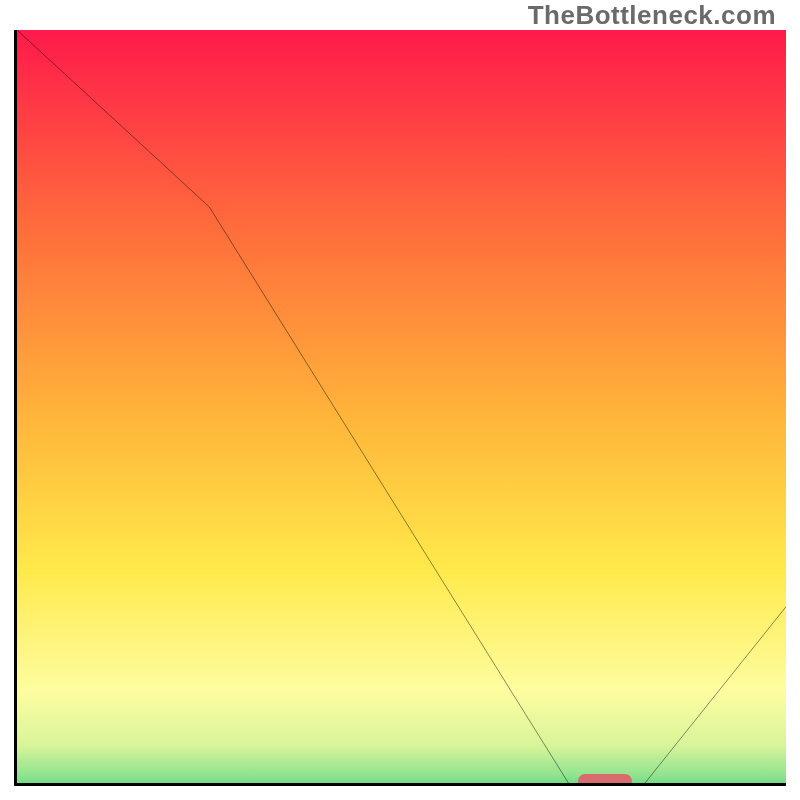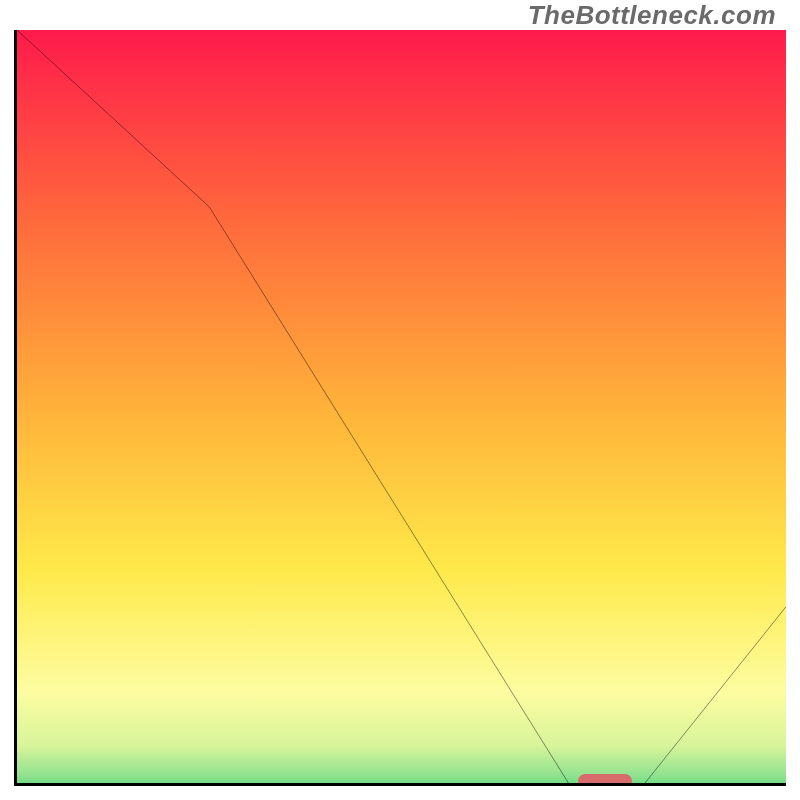--- a/index.html
+++ b/index.html
@@ -8,21 +8,20 @@
     width: 800px;
     height: 800px;
     overflow: hidden;
     font-family: Arial, Helvetica, sans-serif;
     background: #ffffff;
   }
   .stage {
     position: relative;
     width: 788px;
     height: 800px;
-    font-style: italic;
   }
   .watermark {
     position: absolute;
     top: 0px;
     right: 12px;
     font-size: 26px;
     font-weight: bold;
     color: #6a6a6a;
     letter-spacing: 0.5px;
     user-select: none;

